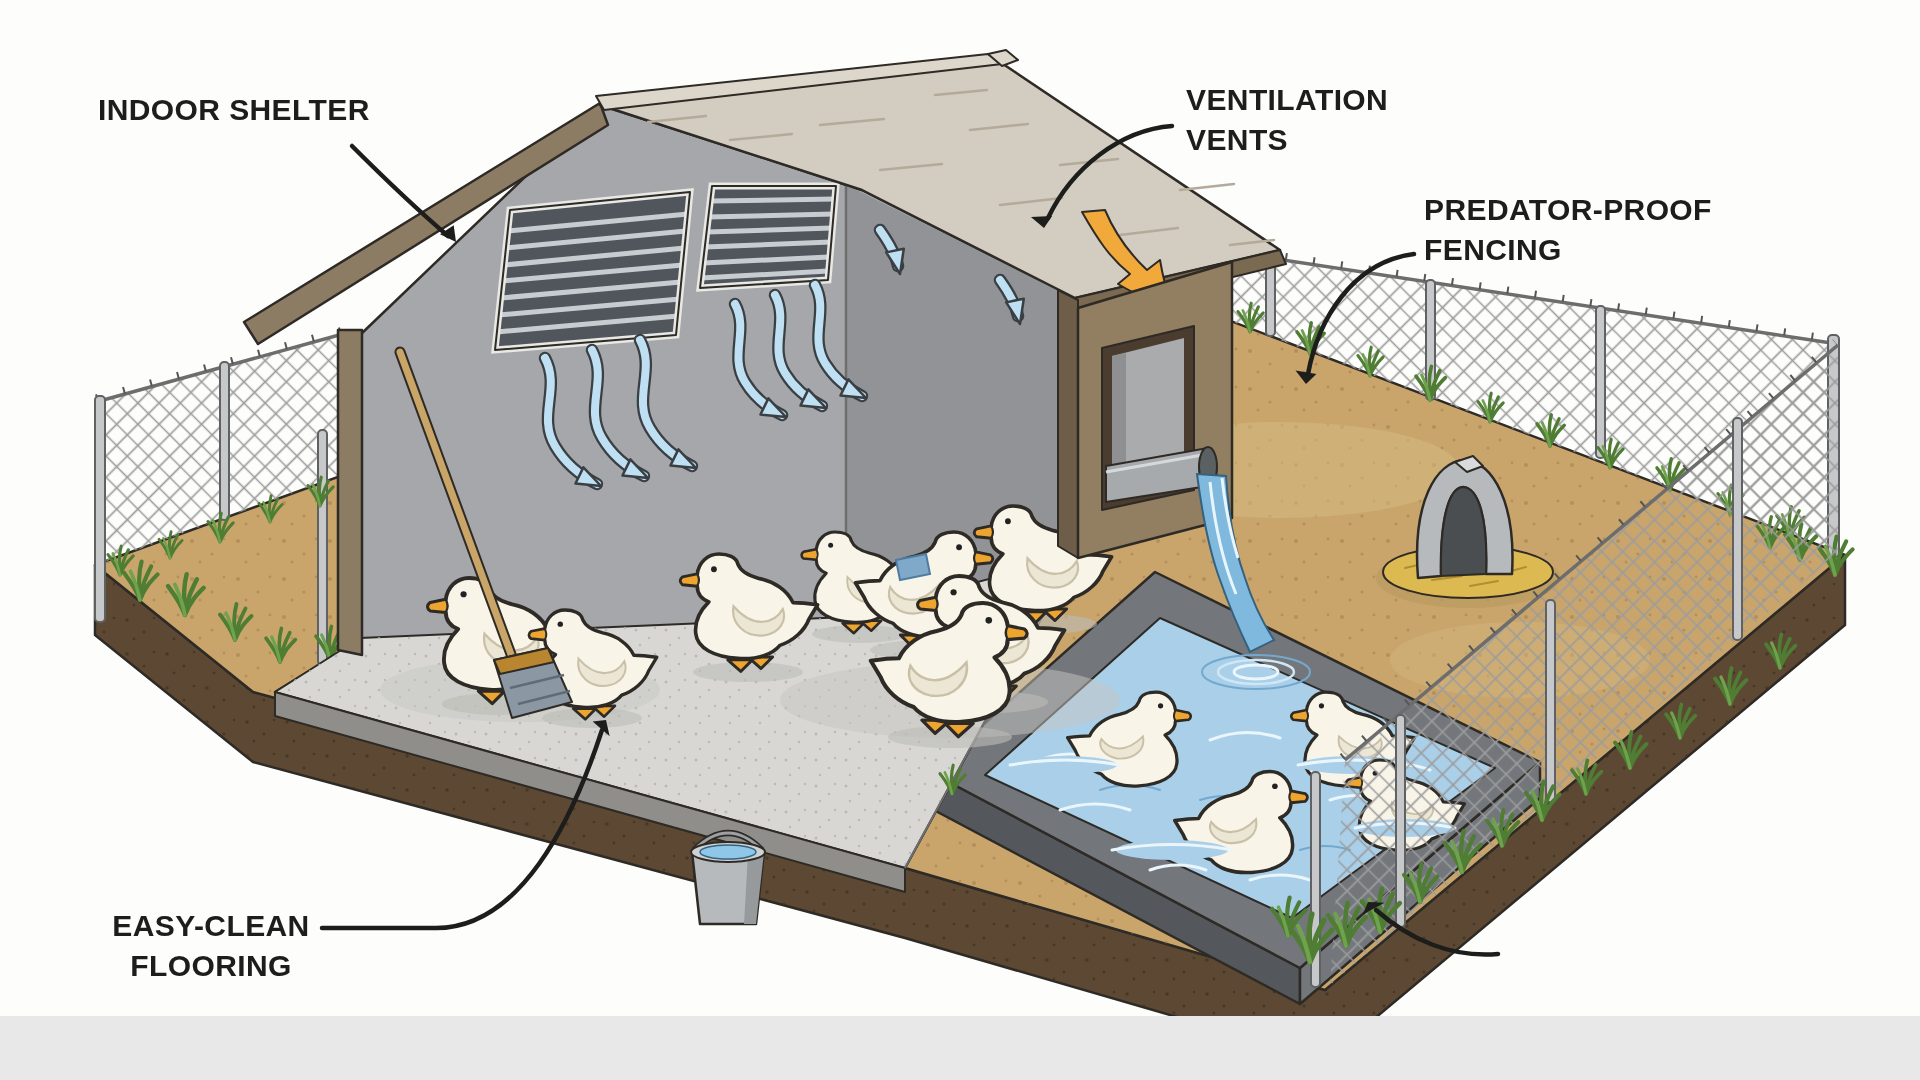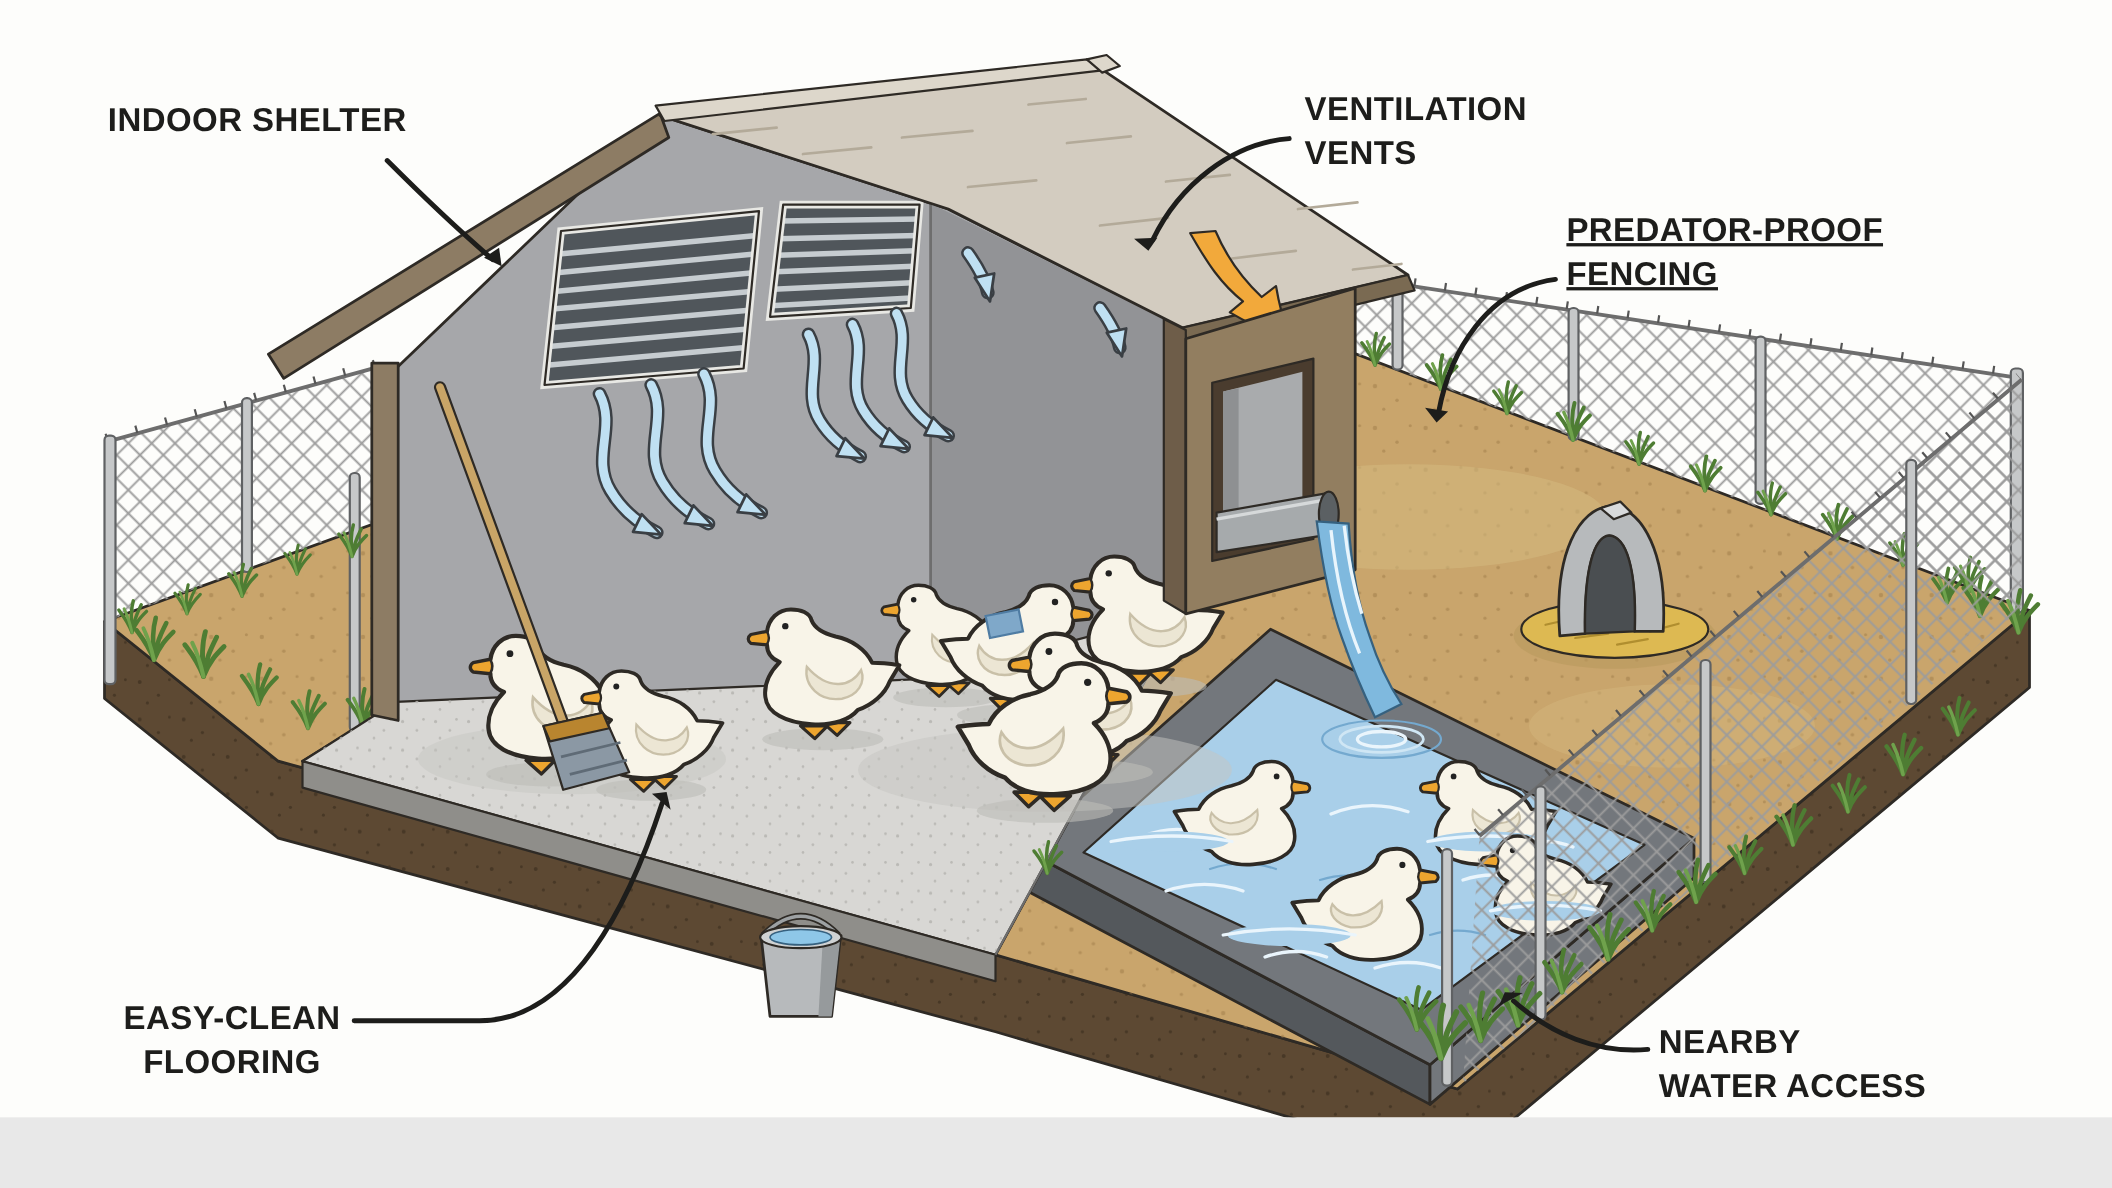--- a/index.html
+++ b/index.html
@@ -365,19 +365,17 @@
     <path class="labarrow" d="M322,928 L436,928 C520,928 572,822 602,730"></path>
     <path class="labhead" d="M0,0 L-14,9 L-6,-12 Z" transform="translate(606,720) rotate(-70)"></path>
     <path class="labarrow" d="M1498,954 C1452,958 1410,940 1376,910"></path>
     <path class="labhead" d="M0,0 L-13,10 L-4,-13 Z" transform="translate(1368,902) rotate(-140)"></path>
   </g>
 </svg>
 
   <div class="label" id="lbl-indoor" style="left:98px;top:90px;">INDOOR SHELTER</div>
   <div class="label" id="lbl-vents" style="left:1186px;top:64px;margin-top:16px;">VENTILATION
 VENTS</div>
-  <div class="label" id="lbl-predator" style="left:1424px;top:190px;text-decoration:underline;">PREDATOR-PROOF
+  <div class="label" id="lbl-predator" style="left:1424px;top:190px;">PREDATOR-PROOF
 FENCING</div>
   <div class="label" id="lbl-easy" style="left:96px;top:906px;">EASY-CLEAN
 FLOORING</div>
-  <div class="label" id="lbl-nearby" style="left:1508px;top:928px;">NEARBY
-WATER ACCESS</div>
 </div>
 
 </body></html>

